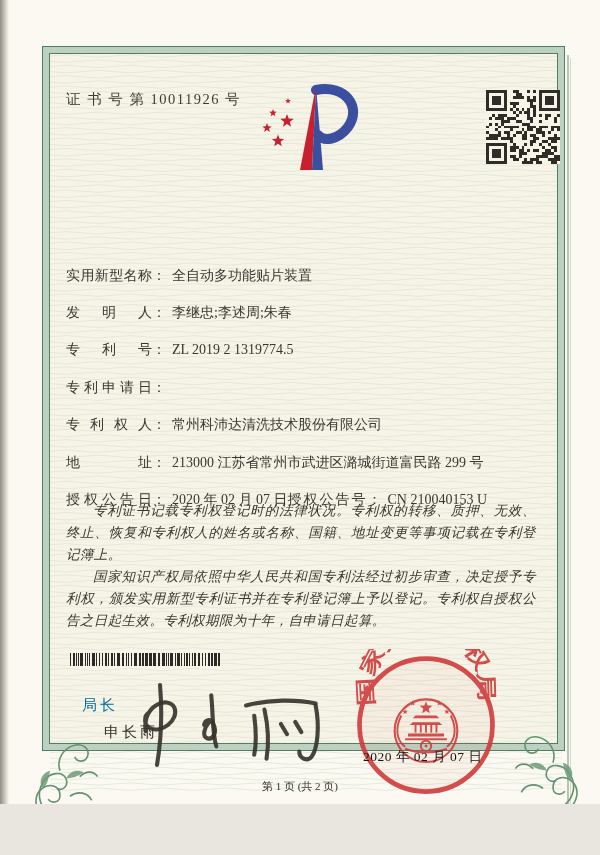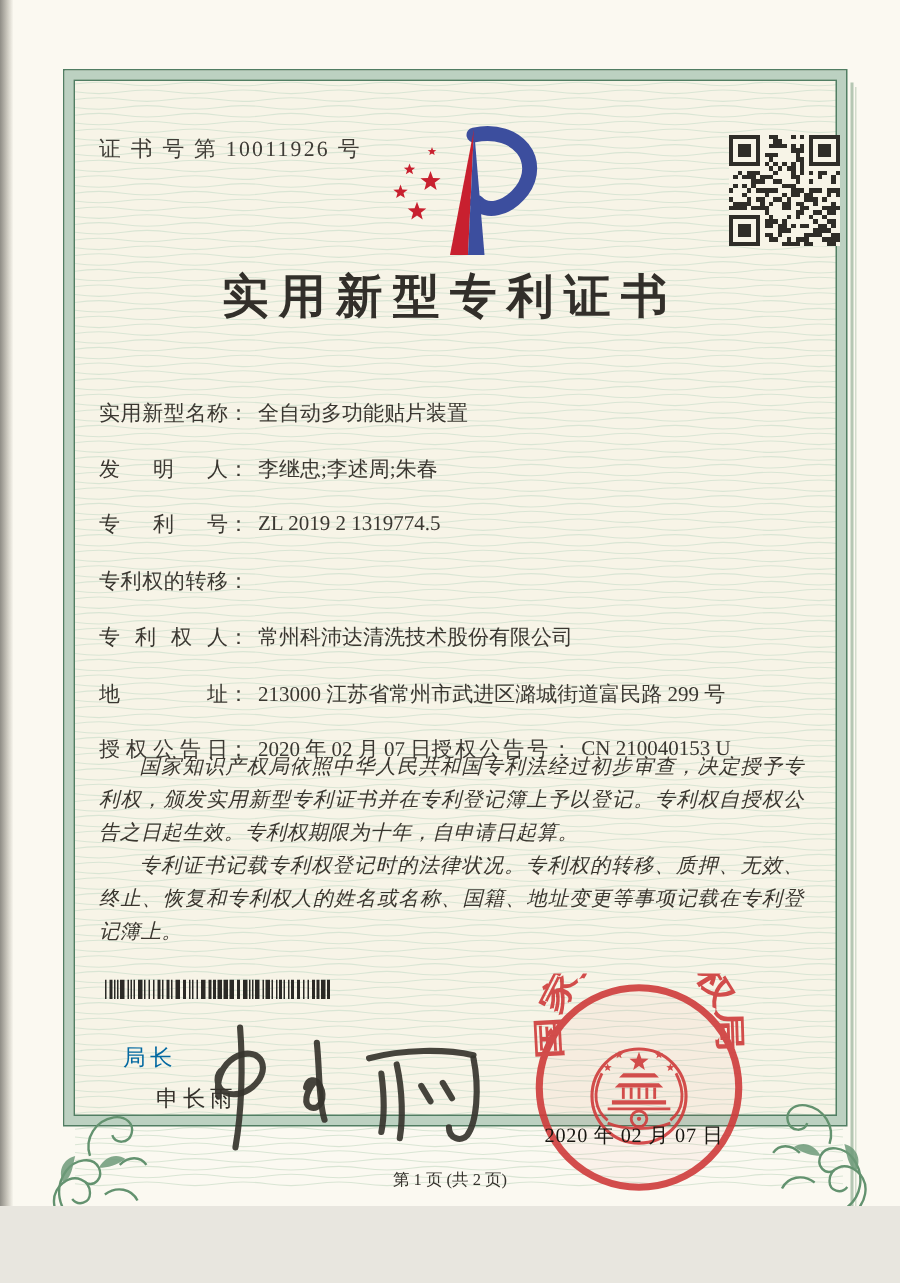--- a/index.html
+++ b/index.html
@@ -462,40 +462,39 @@
         <rect x="12" y="24" width="1" height="1" fill="#2f2d28"></rect>
         <rect x="13" y="24" width="1" height="1" fill="#2f2d28"></rect>
         <rect x="14" y="24" width="1" height="1" fill="#2f2d28"></rect>
         <rect x="15" y="24" width="1" height="1" fill="#2f2d28"></rect>
         <rect x="17" y="24" width="1" height="1" fill="#2f2d28"></rect>
         <rect x="18" y="24" width="1" height="1" fill="#2f2d28"></rect>
         <rect x="22" y="24" width="1" height="1" fill="#2f2d28"></rect>
         <rect x="23" y="24" width="1" height="1" fill="#2f2d28"></rect>
       </svg>
 
-    <div class="title">实用新型专利证书</div>
 
     <div class="fields">
       <div class="f-row">
         <span class="f-label">实用新型名称</span>
           <span class="f-colon">：</span>
         <span class="f-value">全自动多功能贴片装置</span>
       </div>
       <div class="f-row">
         <span class="f-label">发明人</span>
           <span class="f-colon">：</span>
         <span class="f-value">李继忠;李述周;朱春</span>
       </div>
       <div class="f-row">
         <span class="f-label">专利号</span>
           <span class="f-colon">：</span>
         <span class="f-value">ZL 2019 2 1319774.5</span>
       </div>
       <div class="f-row">
-        <span class="f-label">专利权的转移</span>
+        <span class="f-label">专利申请日</span>
           <span class="f-colon">：</span>
       </div>
       <div class="f-row">
         <span class="f-label">专利权人</span>
           <span class="f-colon">：</span>
         <span class="f-value">常州科沛达清洗技术股份有限公司</span>
       </div>
       <div class="f-row">
         <span class="f-label">地址</span>
           <span class="f-colon">：</span>
@@ -505,22 +504,22 @@
         <span class="f-label">授权公告日</span>
           <span class="f-colon">：</span>
         <span class="f-value">2020 年 02 月 07 日</span>
         <span class="f-label2">授权公告号</span>
           <span class="f-colon">：</span>
         <span class="f-value">CN 210040153 U</span>
       </div>
     </div>
 
     <div class="paras">
+      <p>专利证书记载专利权登记时的法律状况。专利权的转移、质押、无效、终止、恢复和专利权人的姓名或名称、国籍、地址变更等事项记载在专利登记簿上。</p>
       <p>国家知识产权局依照中华人民共和国专利法经过初步审查，决定授予专利权，颁发实用新型专利证书并在专利登记簿上予以登记。专利权自授权公告之日起生效。专利权期限为十年，自申请日起算。</p>
-      <p>专利证书记载专利权登记时的法律状况。专利权的转移、质押、无效、终止、恢复和专利权人的姓名或名称、国籍、地址变更等事项记载在专利登记簿上。</p>
     </div>
 
     <svg id="barcode" viewBox="0 0 152 13" preserveAspectRatio="none" xmlns="http://www.w3.org/2000/svg">
         <rect x="0" y="0" width="1" height="13" fill="#2b2a26"></rect>
         <rect x="3" y="0" width="2" height="13" fill="#2b2a26"></rect>
         <rect x="6" y="0" width="1" height="13" fill="#2b2a26"></rect>
         <rect x="8" y="0" width="1" height="13" fill="#2b2a26"></rect>
         <rect x="10" y="0" width="3" height="13" fill="#2b2a26"></rect>
         <rect x="15" y="0" width="1" height="13" fill="#2b2a26"></rect>
         <rect x="17" y="0" width="1" height="13" fill="#2b2a26"></rect>

